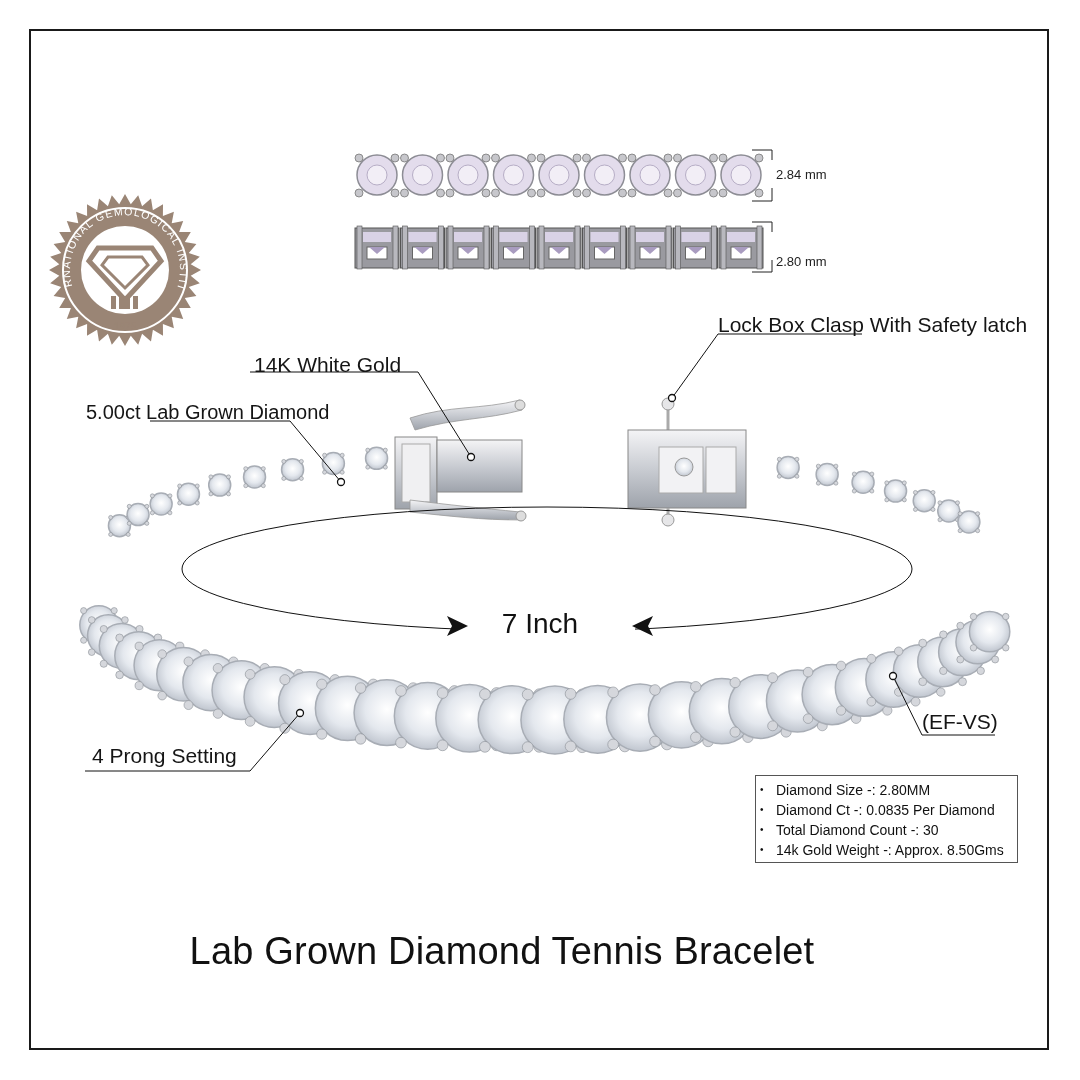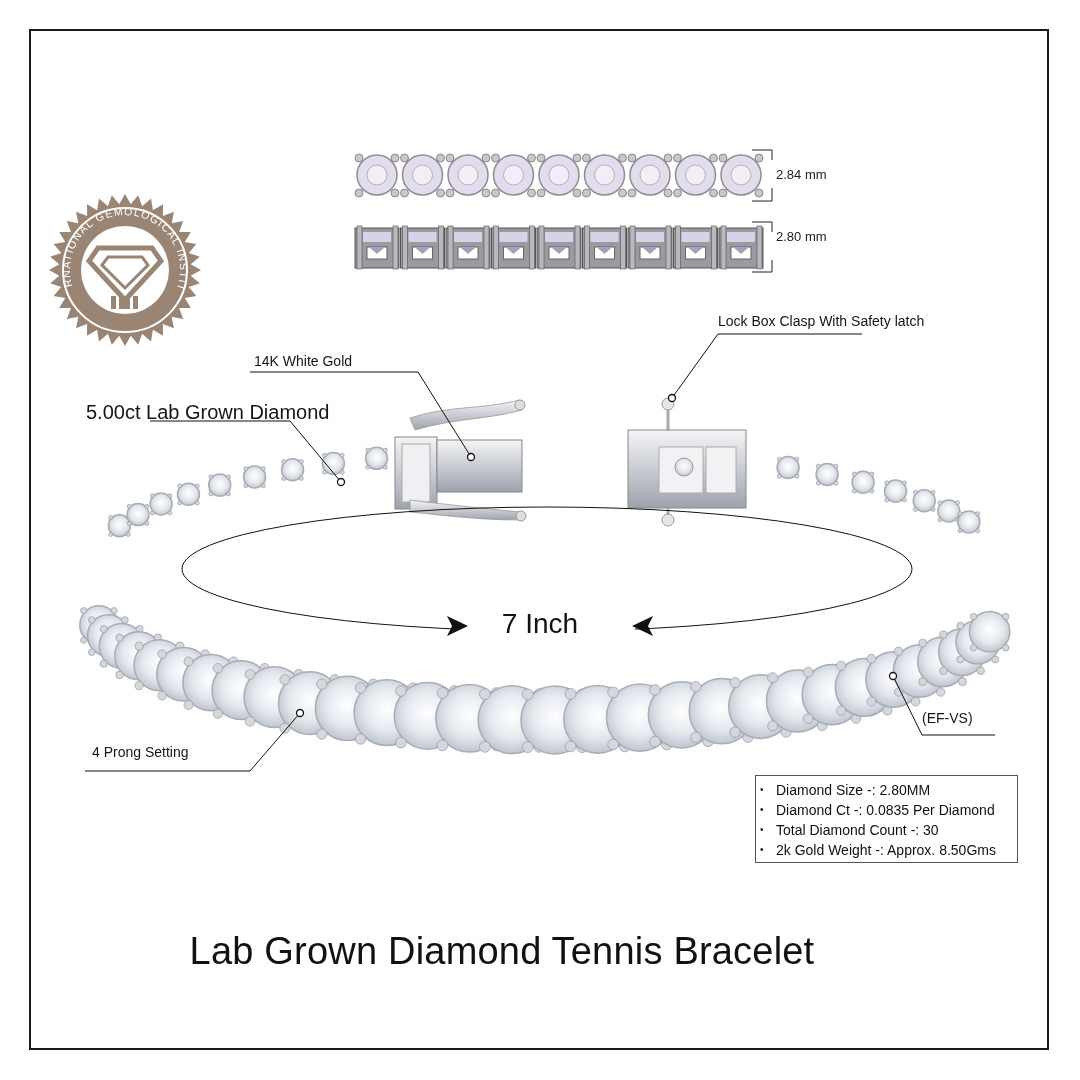--- a/index.html
+++ b/index.html
@@ -1,21 +1,21 @@
 <!DOCTYPE html>
 <html><head>
   <meta charset="utf-8">
   <style>
     html, body { margin:0; padding:0; background:#ffffff; }
     body { width:1080px; height:1080px; position:relative; overflow:hidden;
            font-family:"Liberation Sans", sans-serif; color:#111; }
     .frame { position:absolute; left:29px; top:29px; width:1020px; height:1021px;
              border:2px solid #1a1a1a; box-sizing:border-box; }
     .abs { position:absolute; }
-    .callout { font-size:14px; color:#151515; white-space:nowrap; }
+    .callout { font-size:21px; color:#151515; white-space:nowrap; }
     svg.layer { position:absolute; left:0; top:0; }
     .dim-label { font-size:13px; color:#222; white-space:nowrap; }
     .specs { position:absolute; left:755px; top:775px; width:263px; height:88px;
              border:1.5px solid #555; box-sizing:border-box; padding:4px 0 0 4px; }
     .specs .row { font-size:14px; line-height:20px; color:#111; white-space:nowrap; display:flex; }
     .specs .bullet { width:16px; display:inline-block; font-size:10px; }
     .title { position:absolute; left:0; width:1004px; top:930px; text-align:center;
              font-size:38px; color:#111; letter-spacing:0.2px; }
     .inch { position:absolute; left:470px; width:140px; top:608px; text-align:center;
             font-size:28px; color:#111; }
@@ -165,21 +165,21 @@
     </g>
 
   <g stroke="#222" stroke-width="1" fill="none">
     <polyline points="752,150 772,150 772,160"></polyline>
     <polyline points="772,188 772,201 752,201"></polyline>
     <polyline points="752,222 772,222 772,232"></polyline>
     <polyline points="772,260 772,272 752,272"></polyline>
   </g>
 </svg>
 <div class="abs dim-label" style="left:776px;top:167px;">2.84 mm</div>
-<div class="abs dim-label" style="left:776px;top:229px;">2.80 mm</div>
+<div class="abs dim-label" style="left:776px;top:254px;">2.80 mm</div>
 
 <svg class="layer" width="1080" height="1080" style="pointer-events:none">
   <defs>
     <radialGradient id="gem" cx="50%" cy="45%" r="60%">
       <stop offset="0%" stop-color="#ffffff"></stop>
       <stop offset="55%" stop-color="#e4e8ee"></stop>
       <stop offset="100%" stop-color="#b8bec8"></stop>
     </radialGradient>
     <linearGradient id="metal" x1="0" y1="0" x2="0" y2="1">
       <stop offset="0%" stop-color="#f4f4f6"></stop>
@@ -485,17 +485,17 @@
   <div class="row">
       <span class="bullet">•</span>
       <span>Diamond Ct -: 0.0835 Per Diamond</span>
     </div>
   <div class="row">
       <span class="bullet">•</span>
       <span>Total Diamond Count -: 30</span>
     </div>
   <div class="row">
       <span class="bullet">•</span>
-      <span>2k Gold Weight -:  Approx. 8.50Gms</span>
+      <span>14k Gold Weight -:  Approx. 8.50Gms</span>
     </div>
 </div>
 
 <div class="title">Lab Grown Diamond Tennis Bracelet</div>
 
 </body></html>

